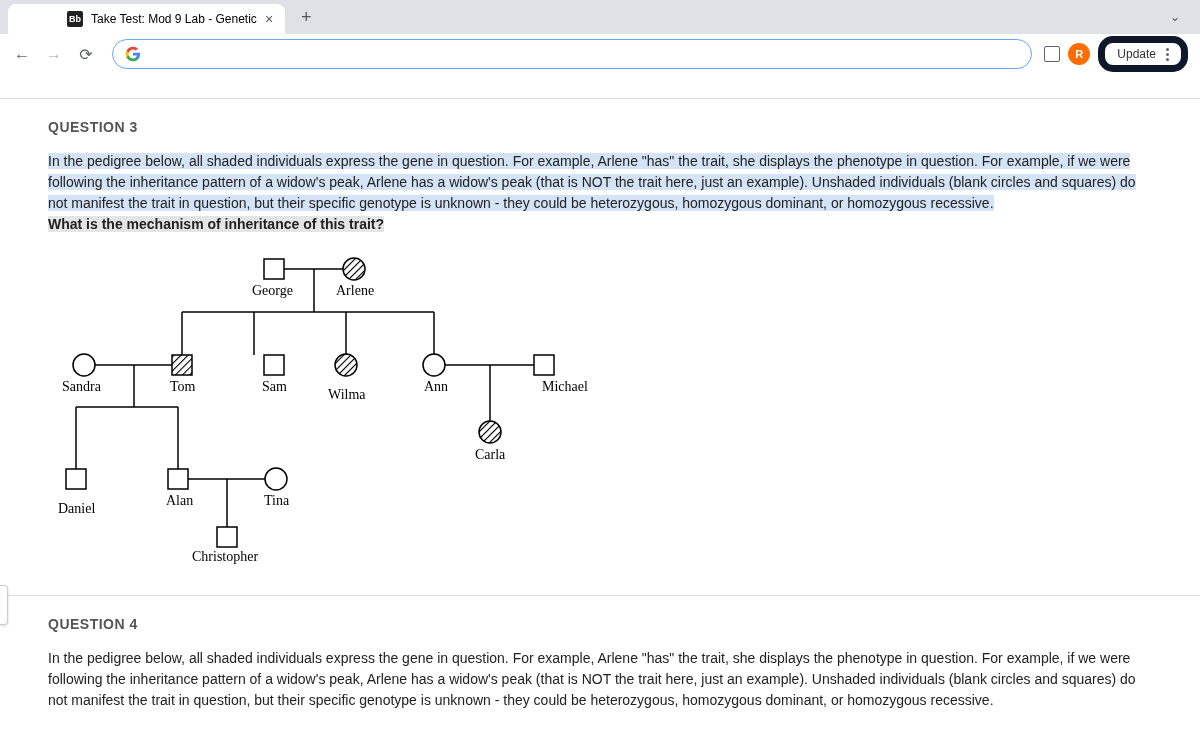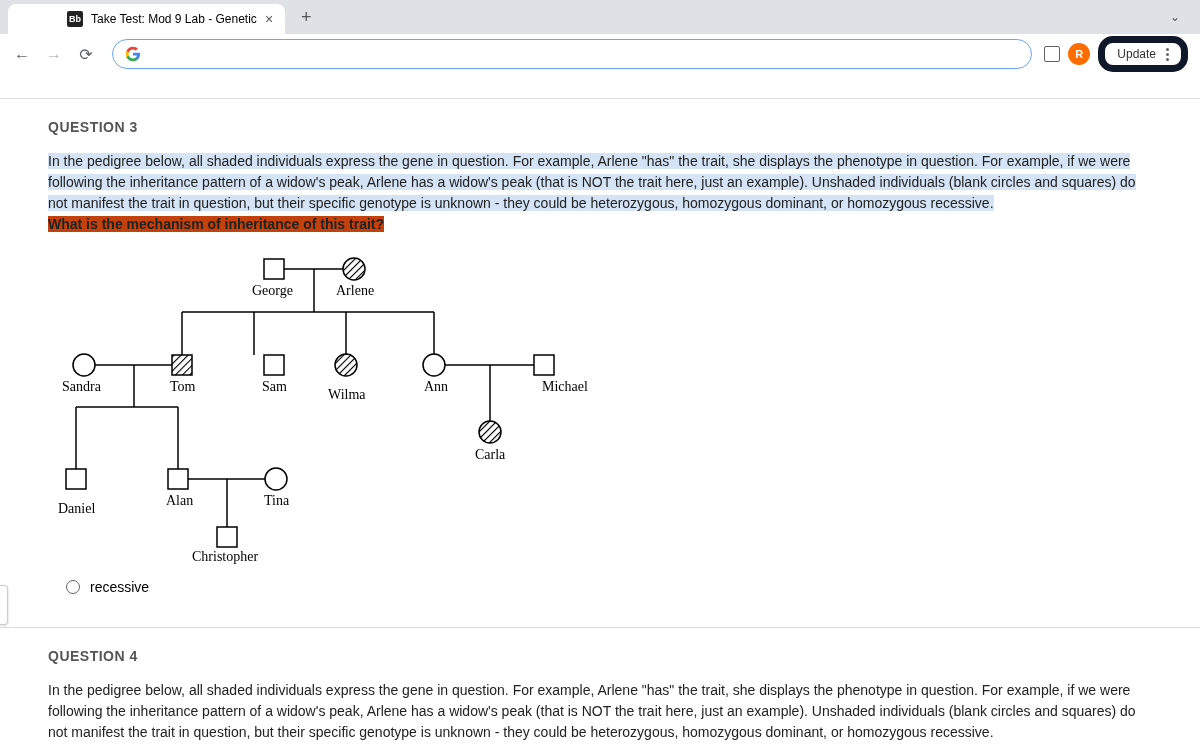--- a/index.html
+++ b/index.html
@@ -27,21 +27,21 @@
     .update-btn { border: 7px solid #0f172a; border-radius: 15px; padding: 4px 12px; font-size: 12px; color: #333; cursor: pointer; display: flex; align-items: center; gap: 6px; }
     .more-dots { display: flex; flex-direction: column; gap: 2px; padding-left: 4px; }
     .more-dots span { width: 3px; height: 3px; background: #5f6368; border-radius: 50%; }
     
     .content { padding: 24px 48px 0 48px; overflow-y: auto; height: calc(750px - 74px); }
     .content::before { content: ""; display: block; border-top: 1px solid #ddd; margin-bottom: 20px; margin-left: -48px; margin-right: -48px; }
     
     .question-header { font-size: 14px; font-weight: bold; color: #555; letter-spacing: 0.5px; margin-bottom: 16px; }
     .question-body { font-size: 14px; line-height: 1.5; color: #222; }
     .highlighted { background: #d4e3f5; }
-    .prompt-bold { font-weight: bold; background: #c2410c; }
+    .prompt-bold { font-weight: bold; background: #e5e5e5; }
     
     .pedigree-area { position: relative; height: 320px; margin: 12px 0 8px 0; }
     .pedigree-svg { position: absolute; top: 0; left: 0; }
     .ped-label { position: absolute; font-family: "Times New Roman", serif; font-size: 14px; text-align: center; }
     
     .options { margin-top: 4px; margin-left: 18px; }
     .option-row { display: flex; align-items: center; gap: 10px; font-size: 14px; padding: 4px 0; }
     .radio { width: 14px; height: 14px; border: 1.5px solid #666; border-radius: 50%; cursor: pointer; }
     
     .divider { border-top: 1px solid #ddd; margin: 28px -48px 20px -48px; }
@@ -156,24 +156,20 @@
     <div class="ped-label" style="left:376px; top:132px;">Ann</div>
     <div class="ped-label" style="left:494px; top:132px;">Michael</div>
     <div class="ped-label" style="left:427px; top:200px;">Carla</div>
     <div class="ped-label" style="left:10px; top:254px;">Daniel</div>
     <div class="ped-label" style="left:118px; top:246px;">Alan</div>
     <div class="ped-label" style="left:216px; top:246px;">Tina</div>
     <div class="ped-label" style="left:144px; top:302px;">Christopher</div>
   </div>
 
   <div class="options">
-    <div class="option-row">
-      <div class="radio"></div>
-      <span>recessive</span>
-    </div>
   </div>
 
   <div class="divider"></div>
 
   <div class="question-header">QUESTION 4</div>
   <div class="question-body">
     <span>In the pedigree below, all shaded individuals express the gene in question.  For example, Arlene "has" the trait, she displays the phenotype in question.  For example, if we were following the inheritance pattern of a widow's peak, Arlene has a widow's peak (that is NOT the trait here, just an example).  Unshaded individuals (blank circles and squares) do not manifest the trait in question, but their specific genotype is unknown - they could be heterozygous, homozygous dominant, or homozygous recessive.</span>
     <br>
     
   </div>

